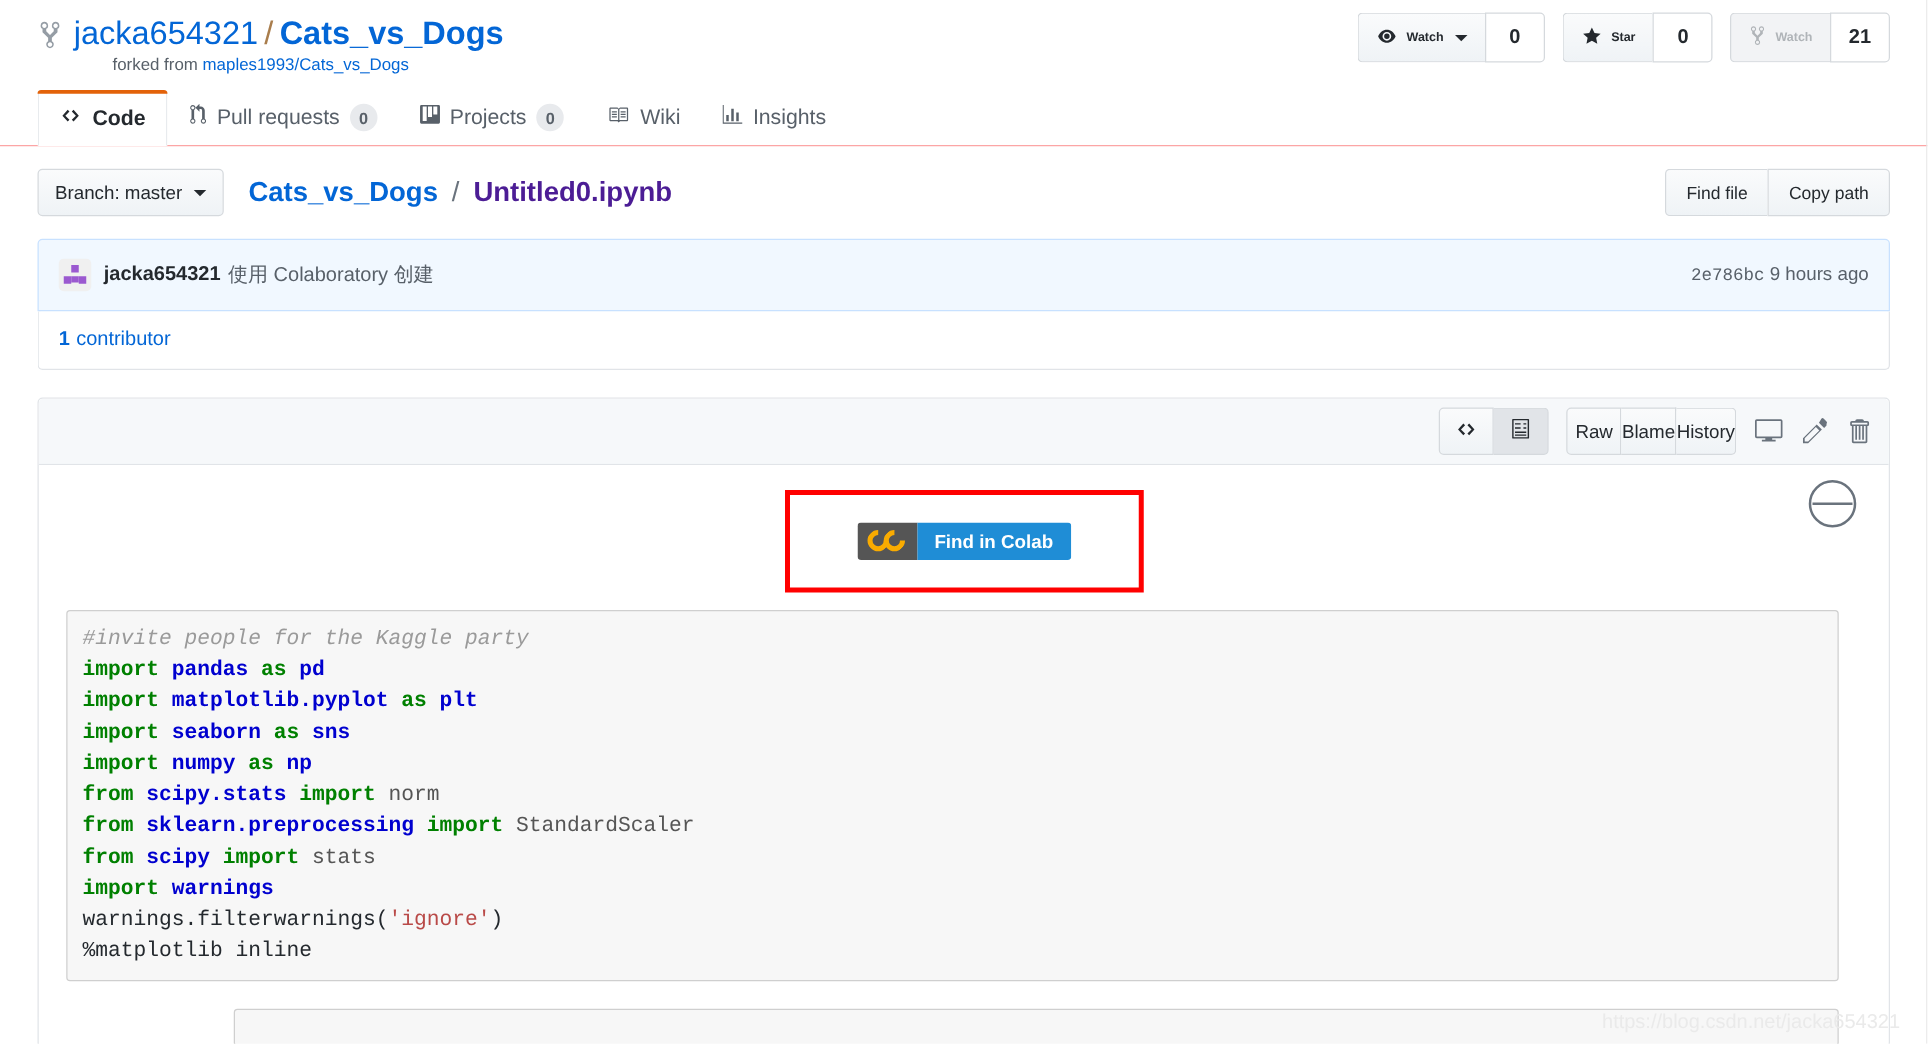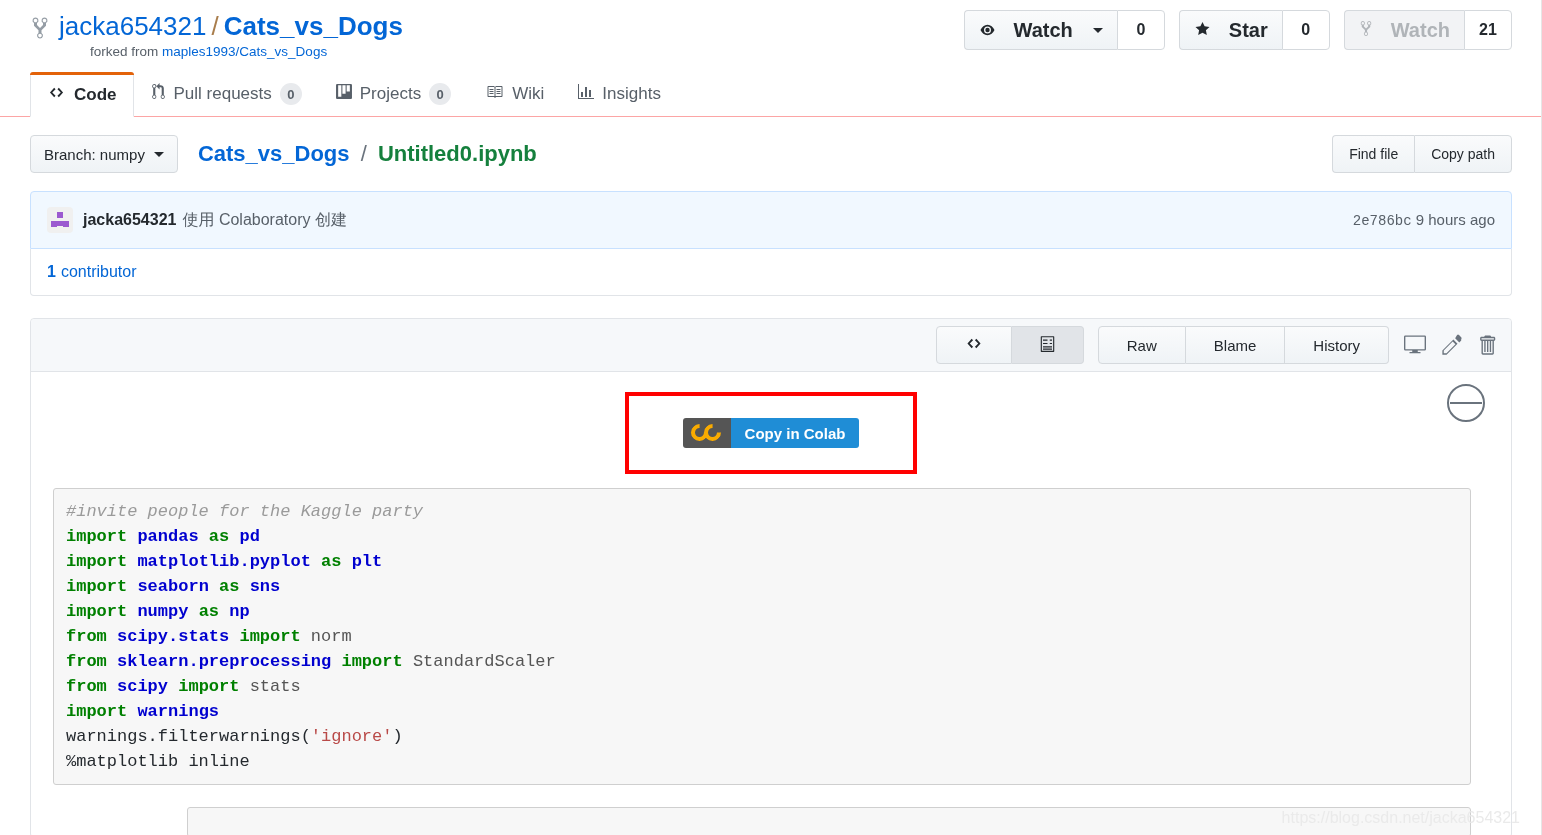--- a/index.html
+++ b/index.html
@@ -21,27 +21,27 @@
   .repo-owner { color: #0366d6; font-weight: 400; text-decoration: none; }
   .repo-slash { color: #a97d4c; font-weight: 300; margin: 0 5px; }
   .repo-name { color: #0366d6; font-weight: 700; text-decoration: none; }
   .forked-from { font-size: 13.5px; color: #586069; margin: 2px 0 0 60px; }
   .forked-from a { color: #0366d6; text-decoration: none; }
 
   
   .repo-actions { position: absolute; top: 10px; right: 30px; display: flex; gap: 14px; }
   .btn-group { display: flex; height: 40px; }
   .btn-main {
-    display: flex; align-items: center; gap: 18px;
+    display: flex; align-items: center; gap: 7px;
     padding: 0 14px;
     background: linear-gradient(#fafbfc, #eff3f6);
     border: 1px solid #d5d9dd;
     border-right: none;
     border-radius: 4px 0 0 4px;
-    font-size: 20px; font-weight: 600; color: #24292e;
+    font-size: 10px; font-weight: 600; color: #24292e;
   }
   .btn-count {
     display: flex; align-items: center; justify-content: center;
     min-width: 48px; padding: 0 12px;
     background: #fff; border: 1px solid #d5d9dd;
     border-radius: 0 4px 4px 0;
     font-size: 16px; font-weight: 600; color: #24292e;
   }
   .btn-main.disabled { color: #b0b4b8; background: #f2f3f5; }
   .caret { width: 0; height: 0; border-left: 5px solid transparent; border-right: 5px solid transparent; border-top: 5px solid currentColor; margin-left: 2px; }
@@ -87,21 +87,21 @@
   .branch-btn {
     display: flex; align-items: center; gap: 7px;
     height: 38px; padding: 0 13px;
     background: linear-gradient(#fafbfc, #eff3f6);
     border: 1px solid #d5d9dd; border-radius: 4px;
     font-size: 15px; color: #24292e;
   }
   .breadcrumb { margin-left: 20px; font-size: 22px; font-weight: 600; }
   .breadcrumb a { color: #0366d6; text-decoration: none; }
   .breadcrumb .sep { color: #6a737d; font-weight: 400; margin: 0 5px; }
-  .breadcrumb .final { color: #15803d; }
+  .breadcrumb .final { color: #4c1d95; }
   .file-nav-right { position: absolute; right: 30px; top: 18px; display: flex; }
   .fn-btn {
     height: 38px; padding: 0 16px;
     display: flex; align-items: center;
     background: linear-gradient(#fafbfc, #eff3f6);
     border: 1px solid #d5d9dd;
     font-size: 14px; color: #24292e;
   }
   .fn-btn:first-child { border-radius: 4px 0 0 4px; border-right: none; }
   .fn-btn:last-child { border-radius: 0 4px 4px 0; }
@@ -160,21 +160,21 @@
     border-radius: 4px 4px 0 0;
     display: flex; align-items: center;
     padding: 0 14px;
     position: relative;
   }
   .file-stats { font-family: "Liberation Mono", monospace; font-size: 16px; color: #24292e; display: flex; align-items: center; }
   .file-stats .divider { width: 1px; height: 20px; background: #d1d5da; margin: 0 16px; }
   .file-actions { position: absolute; right: 14px; display: flex; align-items: center; gap: 14px; }
   .seg { display: flex; }
   .seg-btn {
-    height: 38px; min-width: 44px; padding: 0 28px;
+    height: 38px; min-width: 44px; padding: 0 0;
     display: flex; align-items: center; justify-content: center;
     background: linear-gradient(#fafbfc, #eff3f6);
     border: 1px solid #d5d9dd;
     font-size: 15px; color: #24292e;
   }
   .seg-btn + .seg-btn { border-left: none; }
   .seg-btn:first-child { border-radius: 4px 0 0 4px; }
   .seg-btn:last-child { border-radius: 0 4px 4px 0; }
   .seg-btn.selected { background: #e1e4e8; }
   .icon-btn { color: #6a737d; display: flex; align-items: center; }
@@ -361,21 +361,21 @@
             <path d="M16 14v1H0V0h1v14h15zM5 13H3V8h2v5zm4 0H7V3h2v10zm4 0h-2V6h2v7z"></path>
           </svg>
       </span>
       <span>Insights</span>
     </div>
 
   </div>
 
   <div class="file-nav">
     <div class="branch-btn">
-      <span>Branch: numpy</span>
+      <span>Branch: master</span>
       <span class="caret"></span>
     </div>
     <div class="breadcrumb">
       <a href="#">Cats_vs_Dogs</a>
       <span class="sep">/</span>
       <span class="final">Untitled0.ipynb</span>
     </div>
     <div class="file-nav-right">
       <div class="fn-btn">Find file</div>
       <div class="fn-btn">Copy path</div>
@@ -452,21 +452,21 @@
 
       <div class="colab-wrap">
         <div class="colab-highlight">
           <div class="colab-badge">
             <div class="colab-left">
               <span class="co-logo">
                   <span class="c1"></span>
                   <span class="c2"></span>
                 </span>
             </div>
-            <div class="colab-right">Copy in Colab</div>
+            <div class="colab-right">Find in Colab</div>
           </div>
         </div>
       </div>
 
       <div class="cell">
         <div class="code-area"><div><span class="c">#invite people for the Kaggle party</span></div><div><span class="k">import </span><span class="n">pandas </span><span class="k">as </span><span class="n">pd</span></div><div><span class="k">import </span><span class="n">matplotlib.pyplot </span><span class="k">as </span><span class="n">plt</span></div><div><span class="k">import </span><span class="n">seaborn </span><span class="k">as </span><span class="n">sns</span></div><div><span class="k">import </span><span class="n">numpy </span><span class="k">as </span><span class="n">np</span></div><div><span class="k">from </span><span class="n">scipy.stats </span><span class="k">import </span><span class="m">norm</span></div><div><span class="k">from </span><span class="n">sklearn.preprocessing </span><span class="k">import </span><span class="m">StandardScaler</span></div><div><span class="k">from </span><span class="n">scipy </span><span class="k">import </span><span class="m">stats</span></div><div><span class="k">import </span><span class="n">warnings</span></div><div><span class="p">warnings.filterwarnings(</span><span class="s">'ignore'</span><span class="p">)</span></div><div><span class="p">%matplotlib inline</span></div></div>
       </div>
 
       <div class="cell-next"></div>
     </div>

